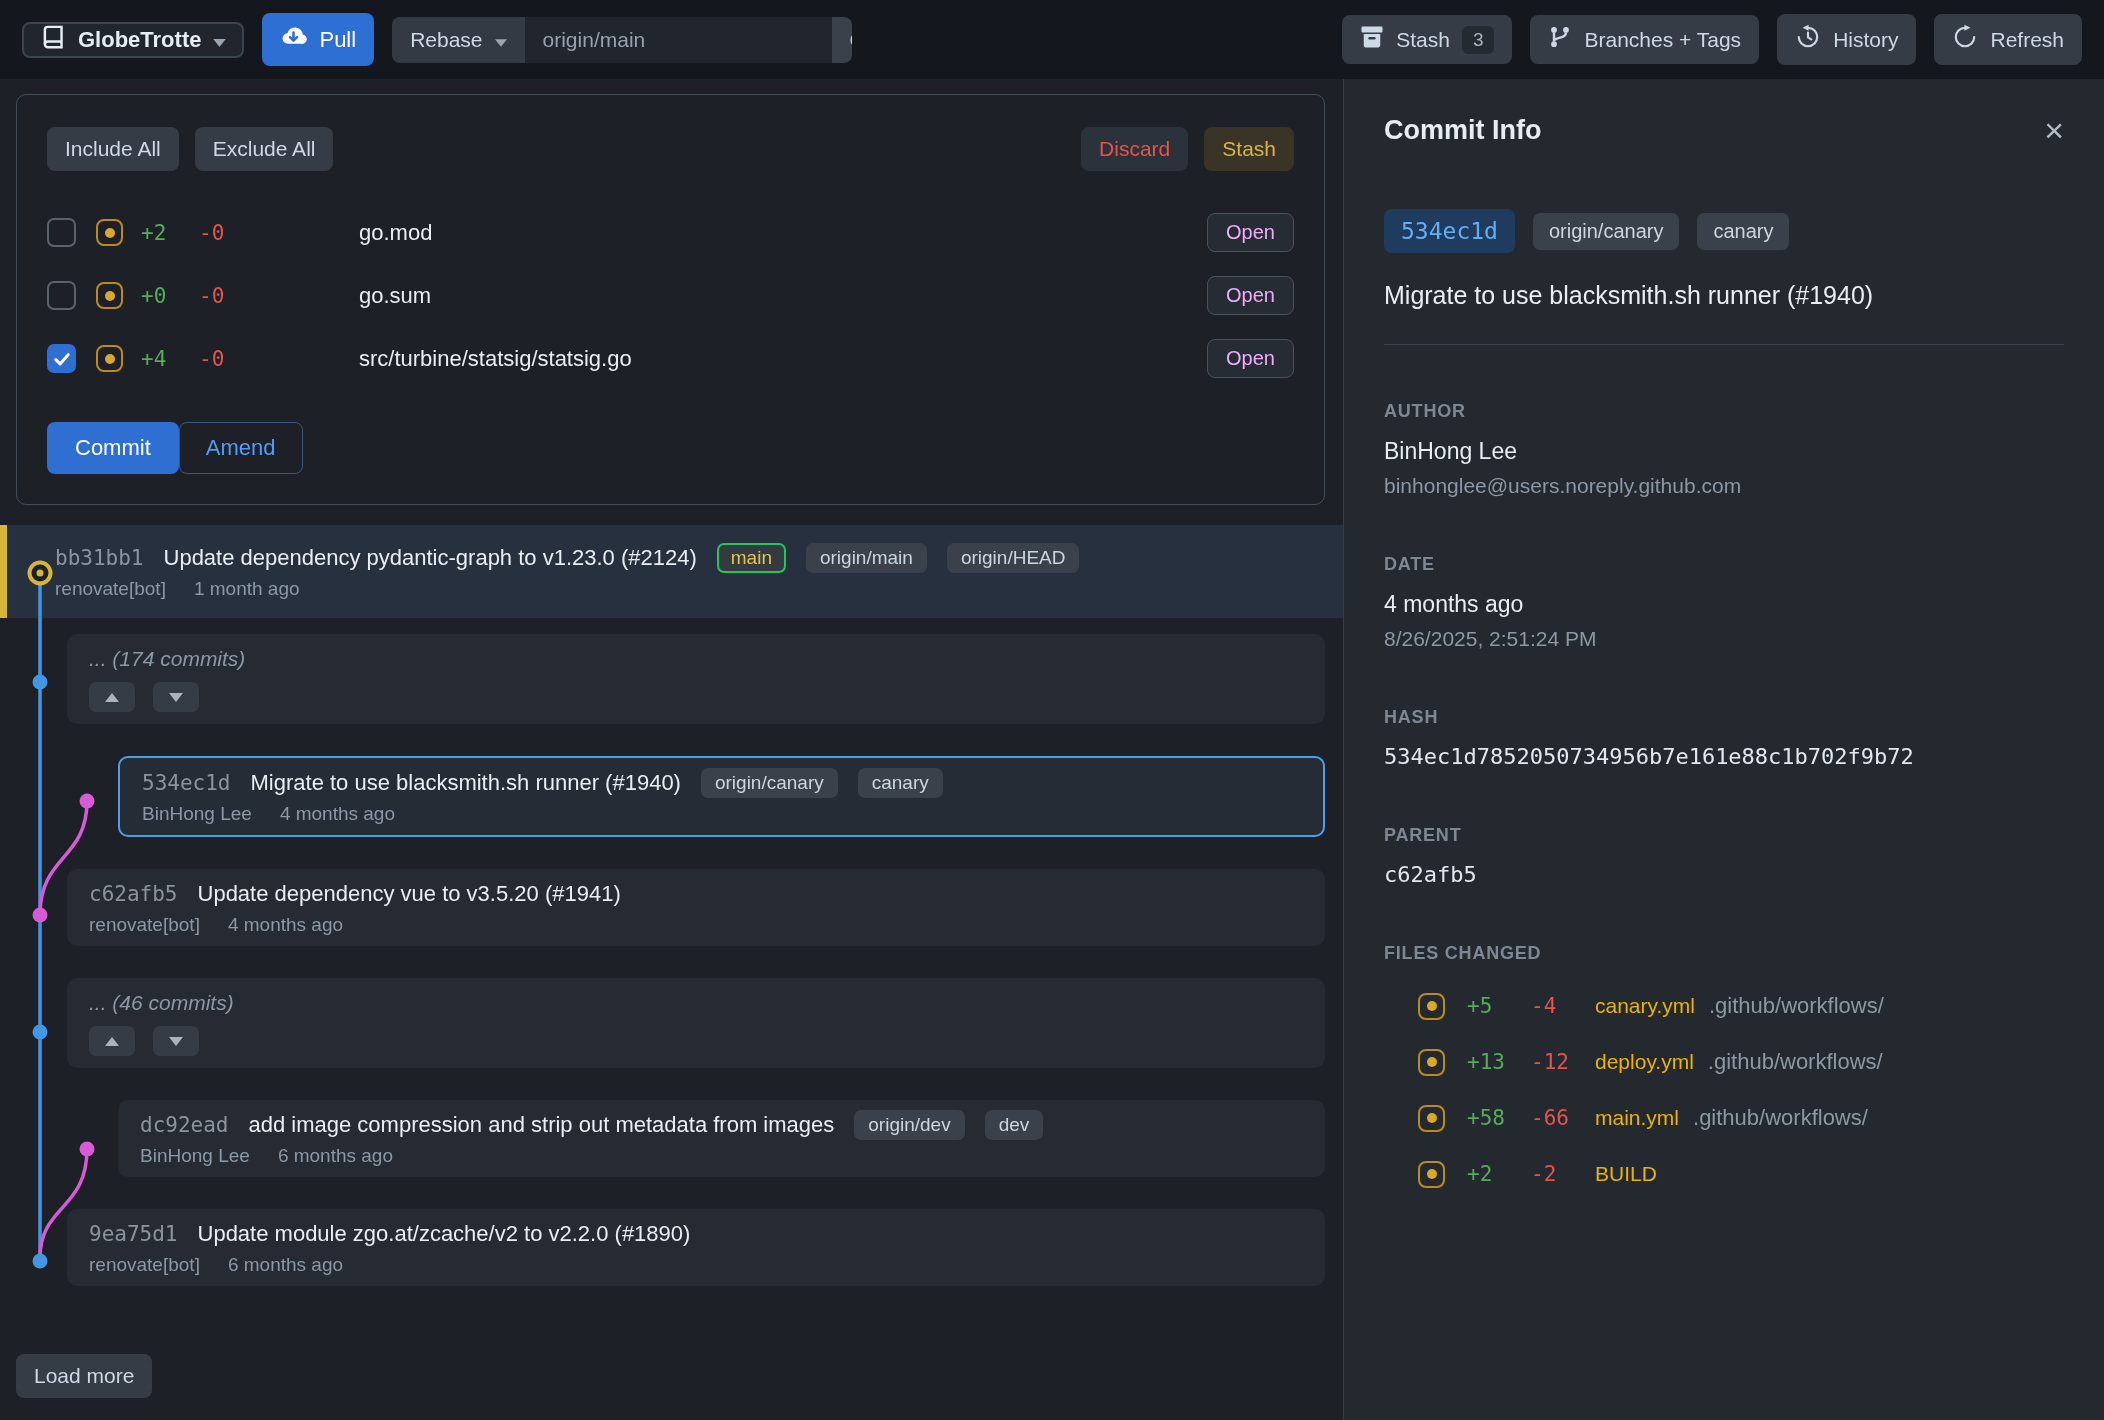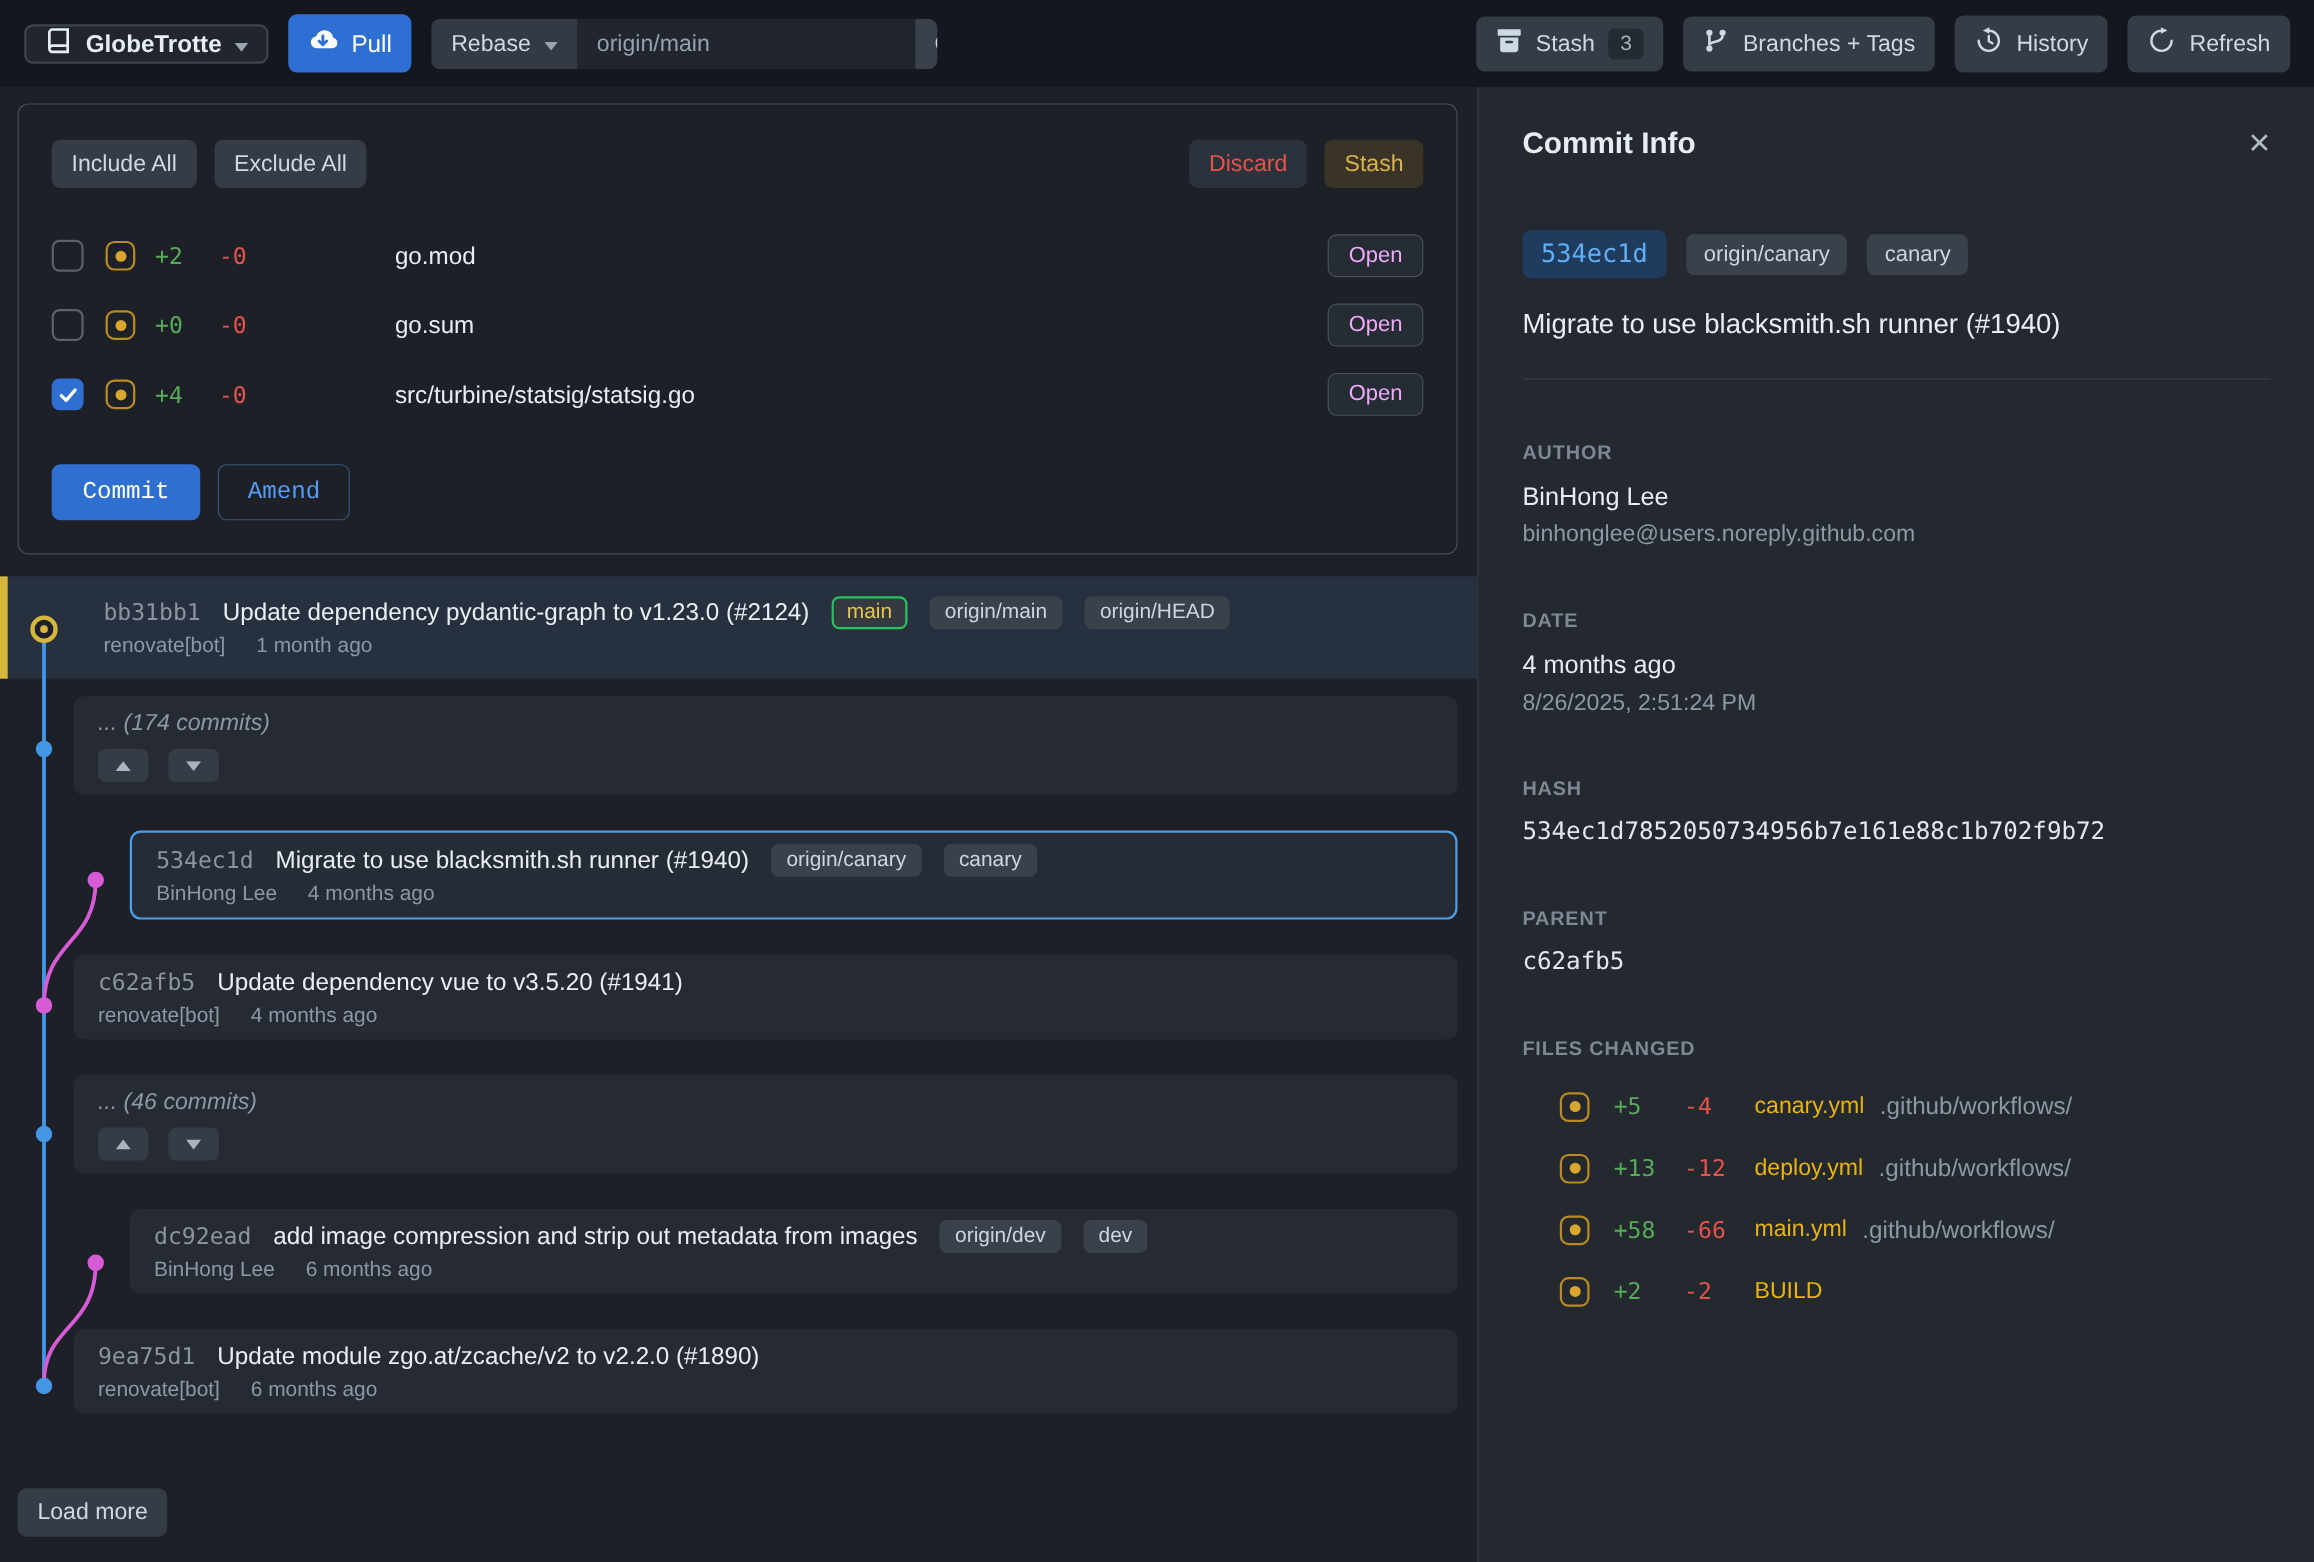--- a/index.html
+++ b/index.html
@@ -41,31 +41,31 @@
   .files { margin-top:30px; }
   .file-row { display:flex; align-items:center; height:63px; }
   .checkbox { width:29px; height:29px; border:2.5px solid #59626d; border-radius:7px; background:transparent; margin-right:20px; flex:none; display:flex; align-items:center; justify-content:center; cursor:pointer; }
   .checkbox.checked { background:#2f6fd2; border-color:#2f6fd2; }
   .status-icon { width:27px; height:27px; border:2.5px solid #bb8a20; border-radius:8px; margin-right:18px; position:relative; flex:none; }
   .status-icon::after { content:""; position:absolute; inset:0; margin:auto; width:10px; height:10px; border-radius:50%; background:#d9a62e; }
   .f-add { color:#57ab5a; width:58px; font-size:21px; }
   .f-del { color:#e5534b; width:56px; font-size:21px; }
   .file-name { margin-left:104px; color:#e9eef4; font-size:22px; }
   .open-btn { margin-left:auto; background:#262c34; border:1.5px solid #4a525c; color:#f0abfc; border-radius:8px; padding:7px 18px; font-size:20px; font-family:inherit; cursor:pointer; }
-  .wb-actions { margin-top:32px; display:flex; gap:16px;font-family:Liberation Mono, monospace; }
+  .wb-actions { margin-top:32px; display:flex; gap:0; }
   .btn-commit { background:#2f6fd2; color:#fff; padding:12px 28px; font-size:22px; }
   .btn-amend { background:transparent; color:#539bf5; border:1.5px solid #3a567f; border-radius:8px; padding:12px 26px; font-size:22px; font-family:inherit; cursor:pointer; }
 
   
   .commit-list { position:relative; margin-top:20px; }
   .graph-svg { position:absolute; left:0; top:0; z-index:3; pointer-events:none; }
   .crow { position:relative; z-index:1; background:#262b33; border-radius:10px; padding:10px 22px; margin:0 18px 32px 67px; cursor:pointer; }
   .crow.indent { margin-left:118px; }
   .crow.focus { border:2.5px solid #4c9fe8; background:#262c35; }
-  .sel-row { position:relative; z-index:1; background:#27303f; border-left:7px solid #d4b63a; border-radius:0; padding:18px 22px 18px 87px; margin:0 0 16px 0; cursor:pointer; }
+  .sel-row { position:relative; z-index:1; background:#27303f; border-left:7px solid #d4b63a; border-radius:0; padding:18px 22px 18px 48px; margin:0 0 16px 0; cursor:pointer; }
   .crow-l1 { display:flex; align-items:center; gap:20px; min-height:30px; }
   .hash { color:#8b949e; font-size:21px; }
   .ctitle { color:#e9eef4; font-size:22px; }
   .crow-meta { color:#8b98a5; font-size:19px; margin-top:5px; display:flex; gap:28px; }
   .badge { background:#3a414b; color:#ccd6e0; border-radius:7px; padding:4px 14px; font-size:19px; white-space:nowrap; }
   .badge.head { background:rgba(224,192,74,0.07); border:2px solid #22c55e; color:#e5c64d; padding:2px 12px; }
   .collapse-row { position:relative; z-index:1; background:#262b33; border-radius:10px; padding:13px 22px 12px; margin:0 18px 32px 67px; }
   .collapse-label { color:#8b98a5; font-style:italic; font-size:21px; }
   .collapse-btns { display:flex; gap:18px; margin-top:11px; }
   .cbtn { width:46px; height:30px; background:#353c45; border:none; border-radius:7px; color:#aab4bf; display:flex; align-items:center; justify-content:center; cursor:pointer; }

